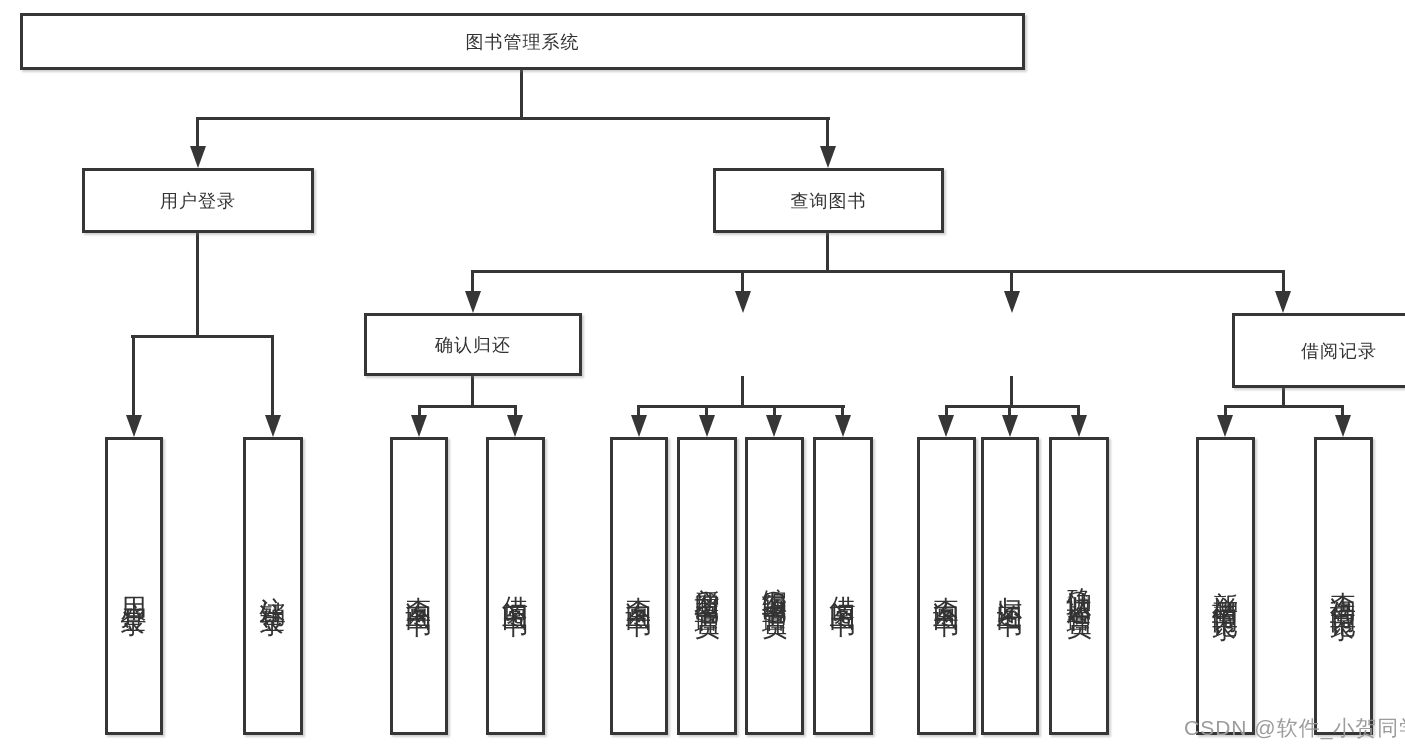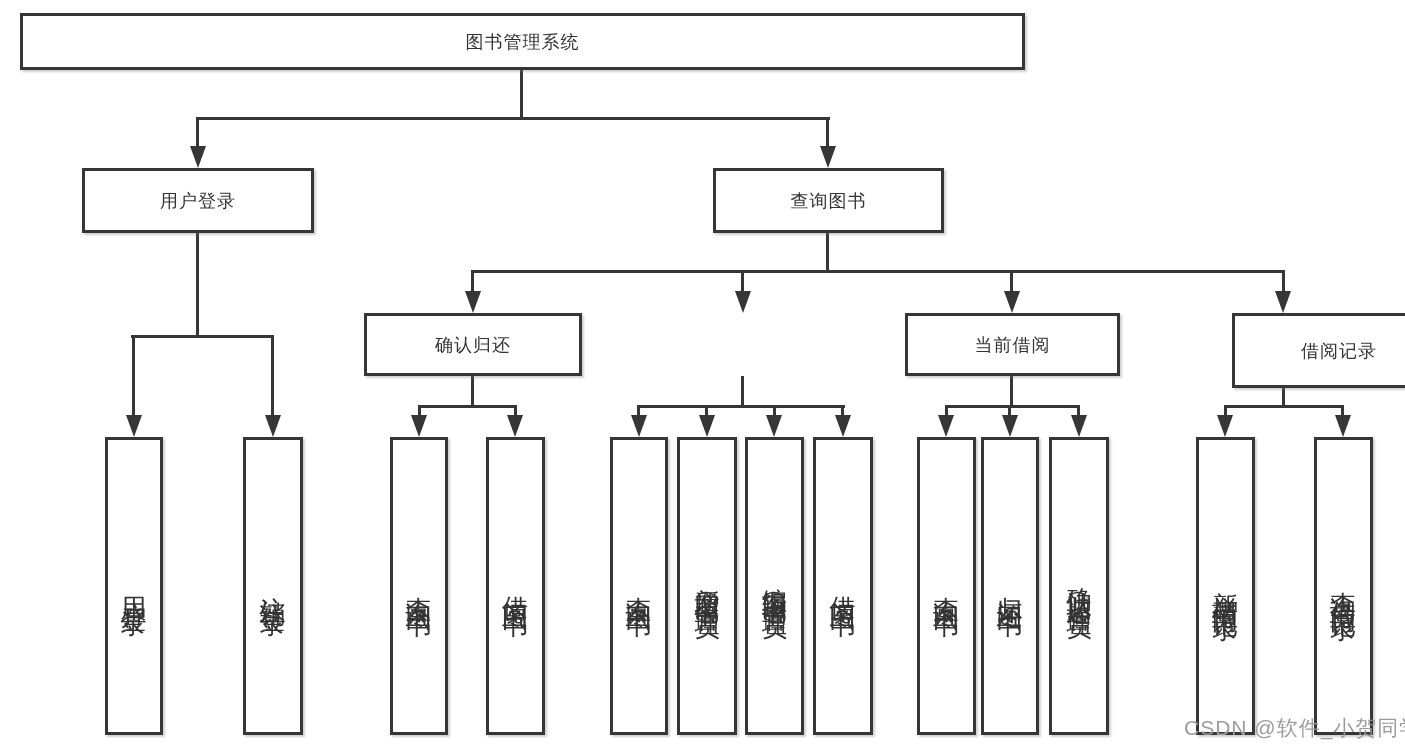--- a/index.html
+++ b/index.html
@@ -46,23 +46,20 @@
 
   <div class="box" style="left:713px; top:168px; width:231px; height:65px;">
     <span class="hlabel">查询图书</span>
   </div>
 
   <div class="box" style="left:364px; top:313px; width:218px; height:63px;">
     <span class="hlabel">确认归还</span>
   </div>
 
 
-  <div class="box" style="left:905px; top:313px; width:215px; height:63px;">
-    <span class="hlabel">当前借阅</span>
-  </div>
 
   <div class="box" style="left:1232px; top:313px; width:214px; height:75px;">
     <span class="hlabel">借阅记录</span>
   </div>
 
   <div class="box leaf" style="left:105px; top:437px; width:58px; height:298px;">
     <span>用户登录</span>
   </div>
 
   <div class="box leaf" style="left:243px; top:437px; width:60px; height:298px;">

